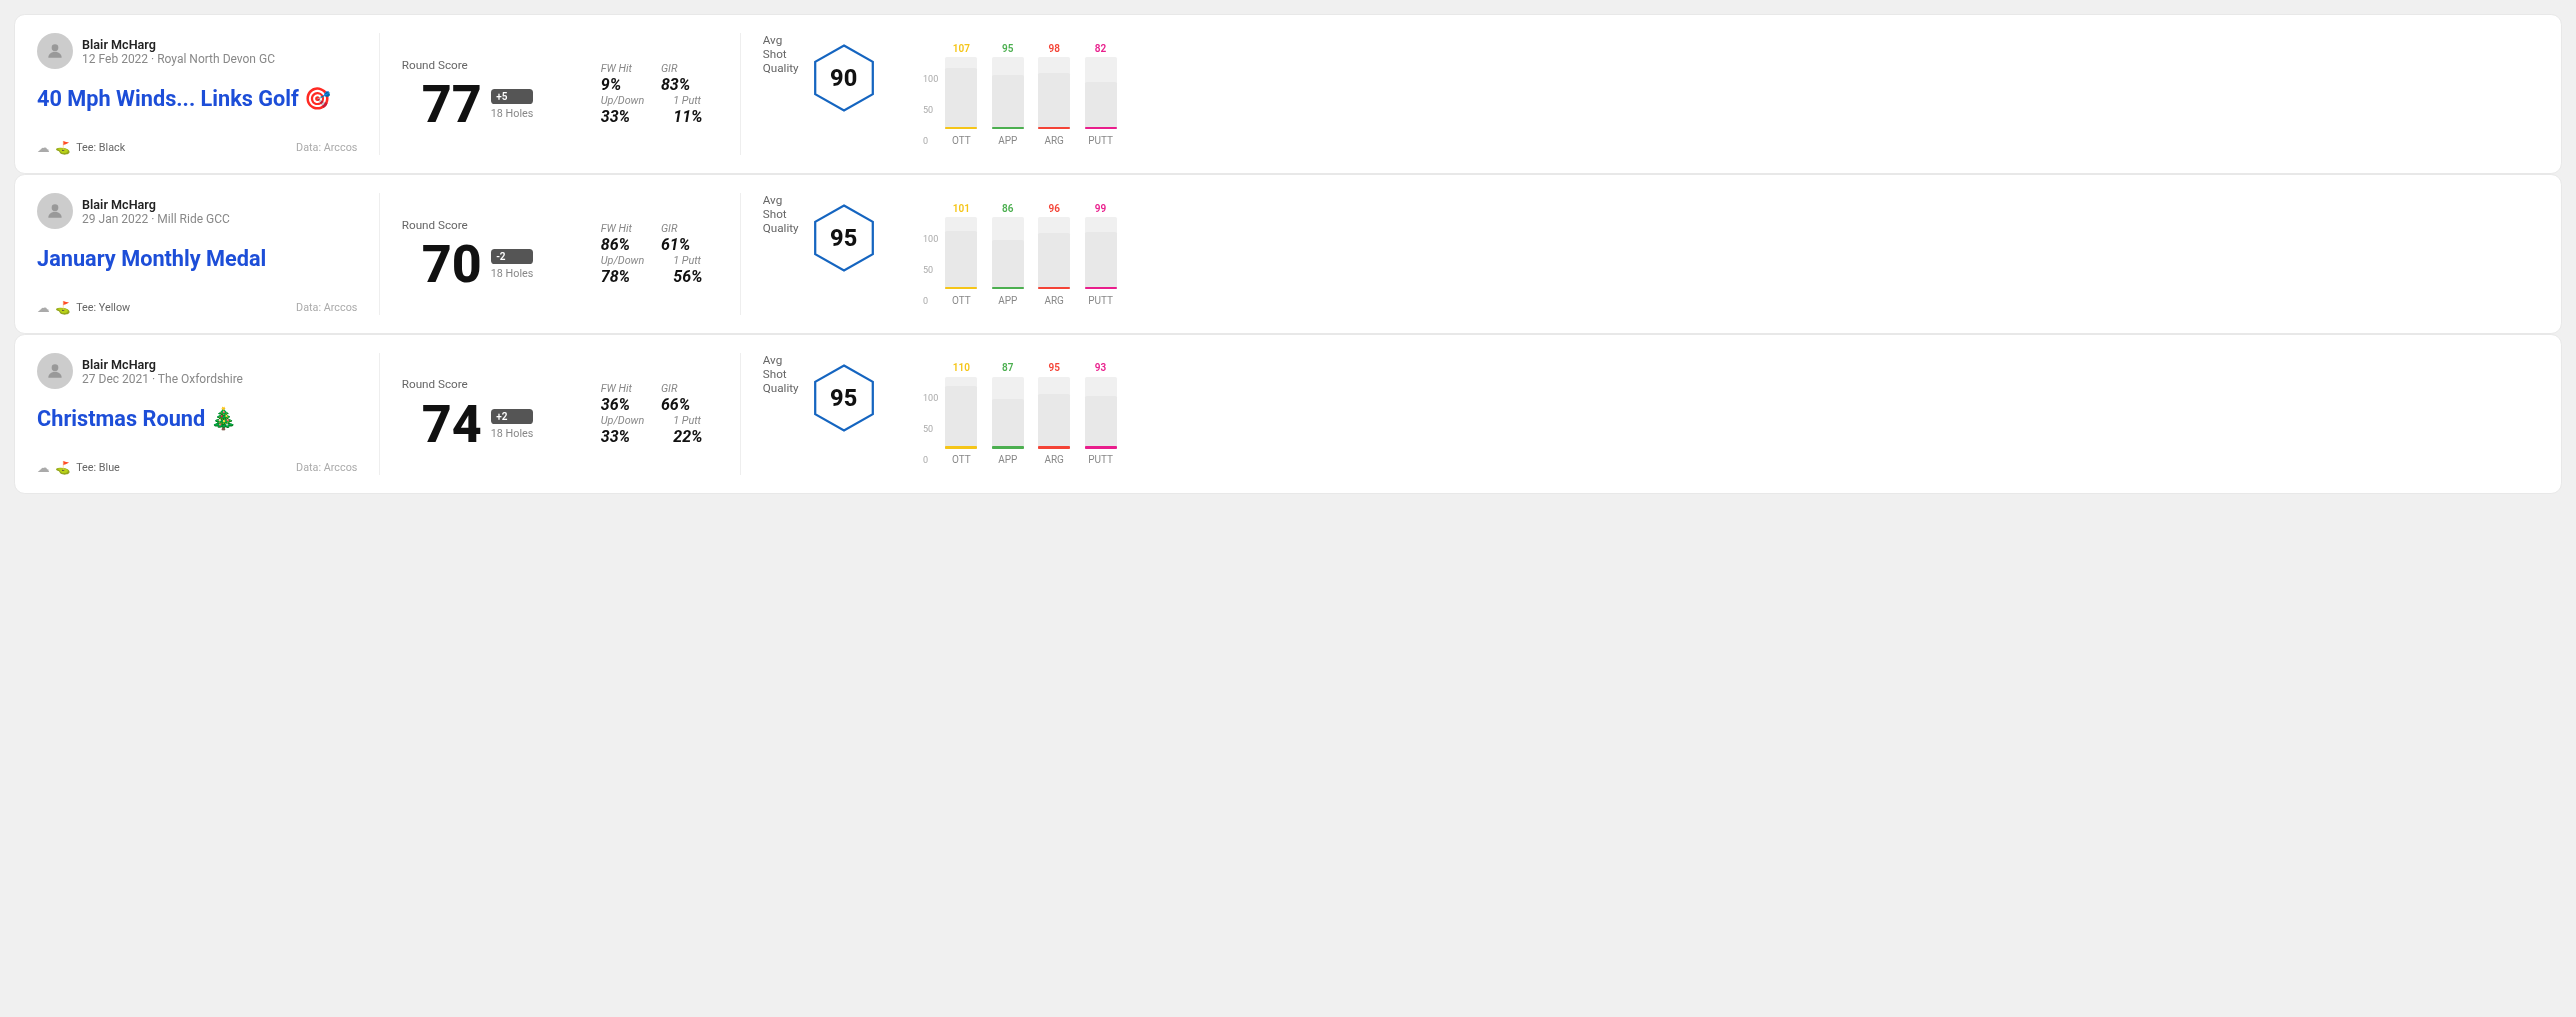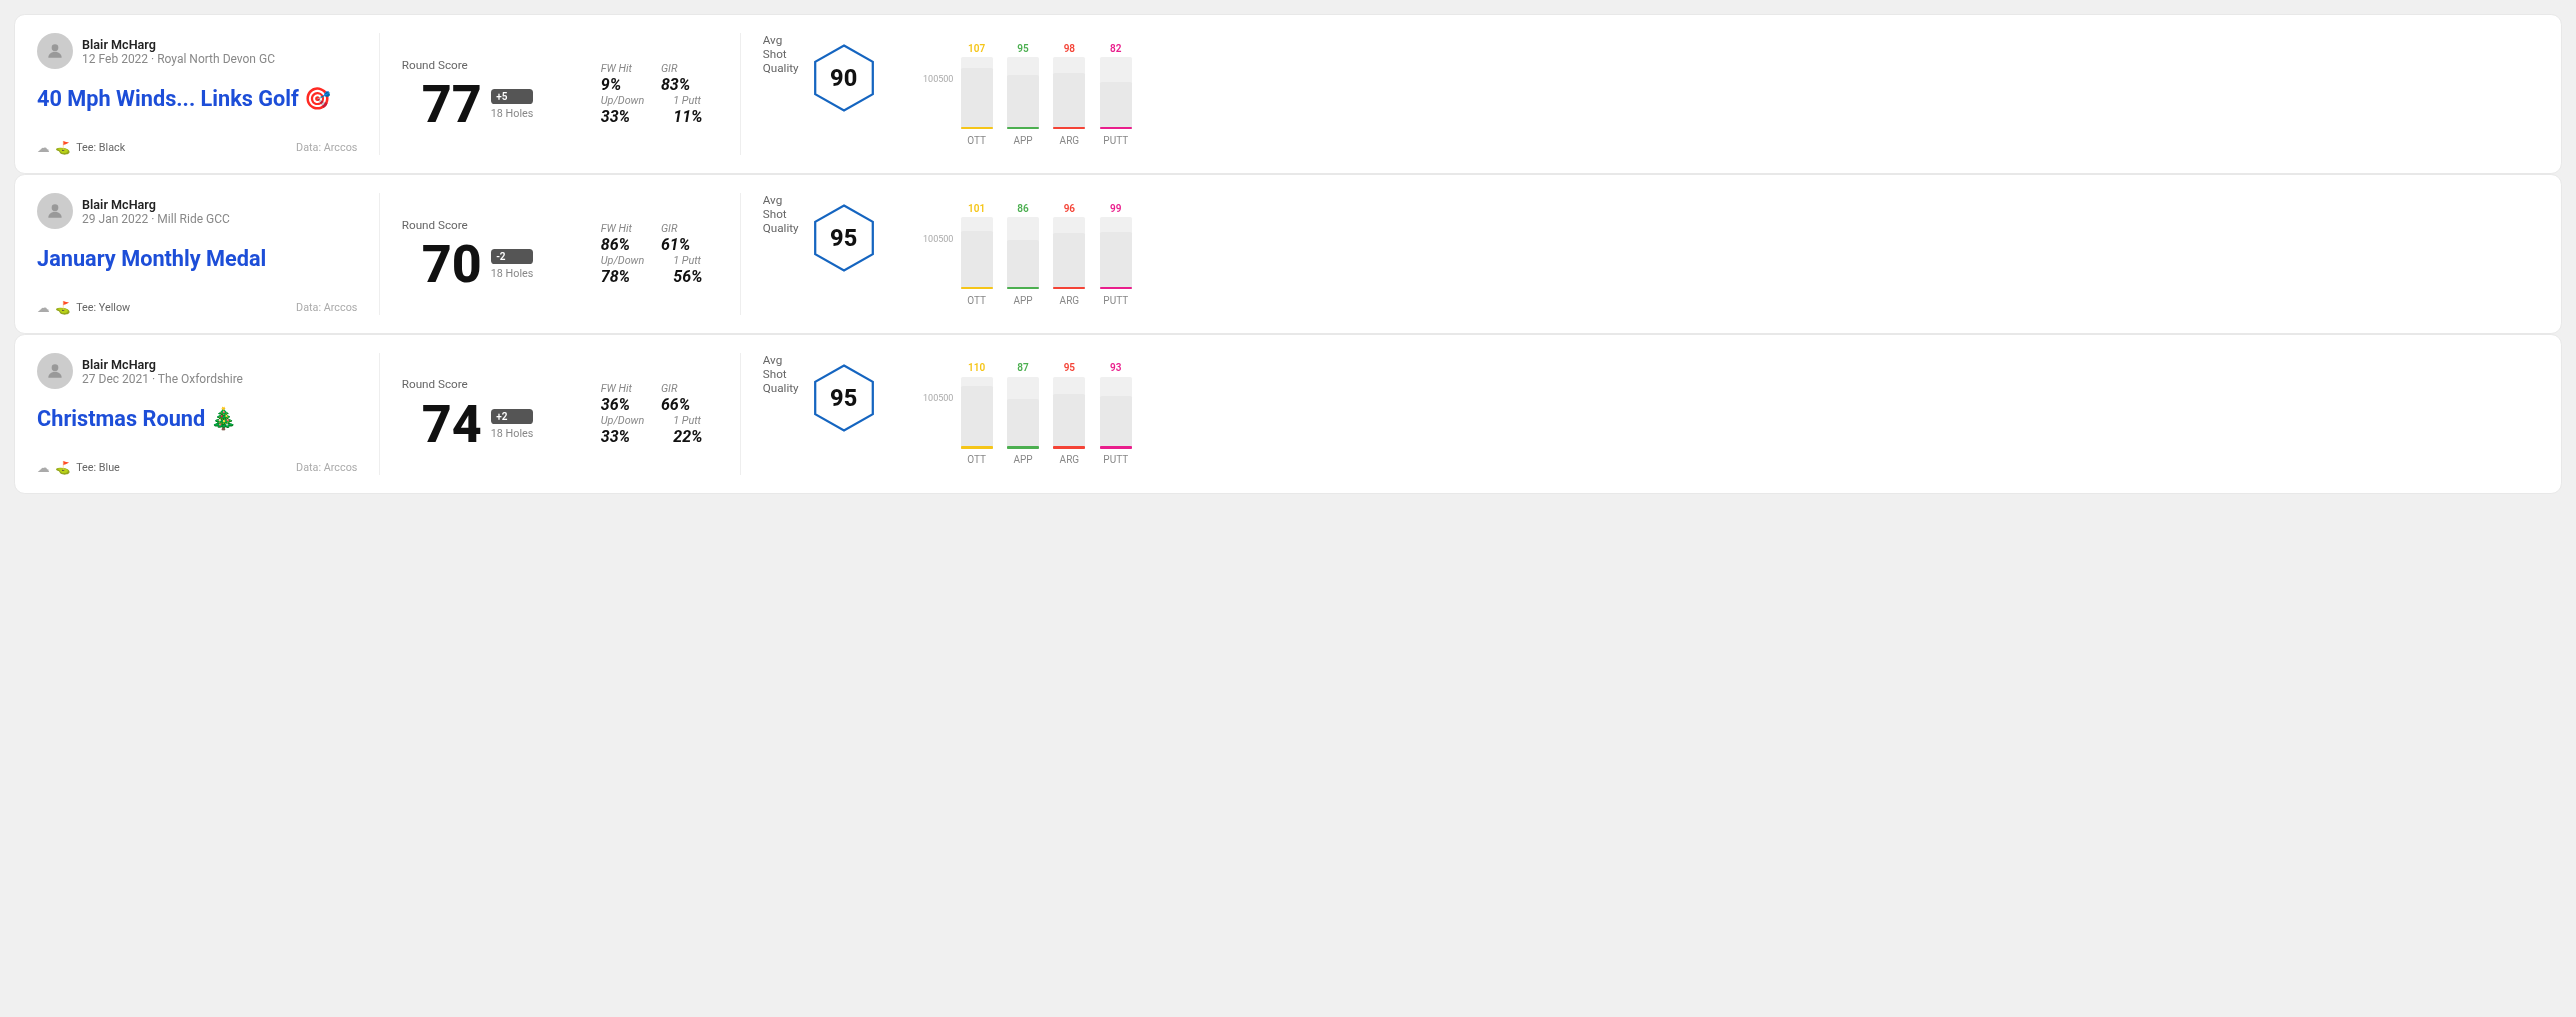--- a/index.html
+++ b/index.html
@@ -222,21 +222,21 @@
     .bar-line {
       position: absolute;
       bottom: 0;
       left: 0;
       right: 0;
       height: 2.7px;
       border-radius: 0.9px;
     }
     .chart-axis {
       display: flex;
-      flex-direction: row;
+      flex-direction: column;
       justify-content: space-between;
       height: 72px;
       padding-right: 3.6px;
       font-size: 9px;
       color: #aaa;
     }
     .bar-label {
       font-size: 10px;
       color: #888;
       margin-top: 3.6px;

